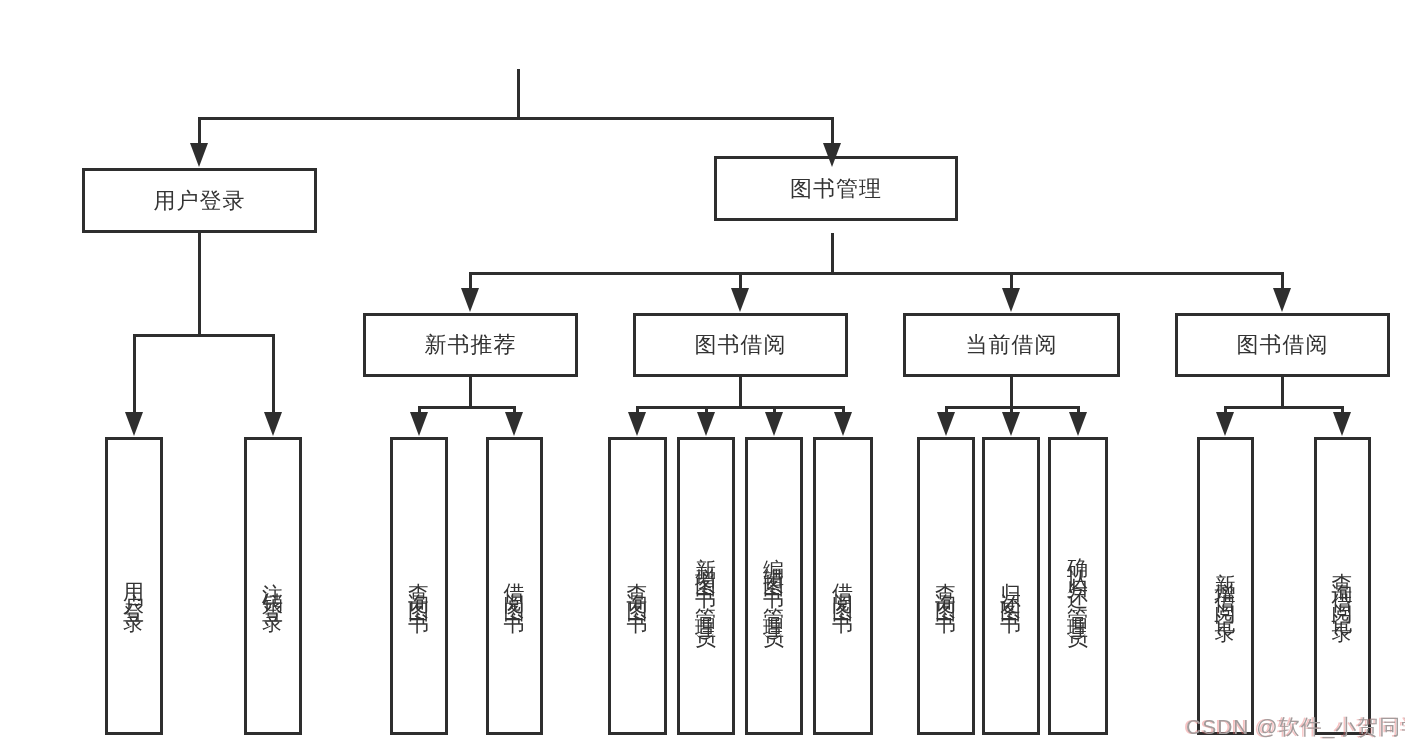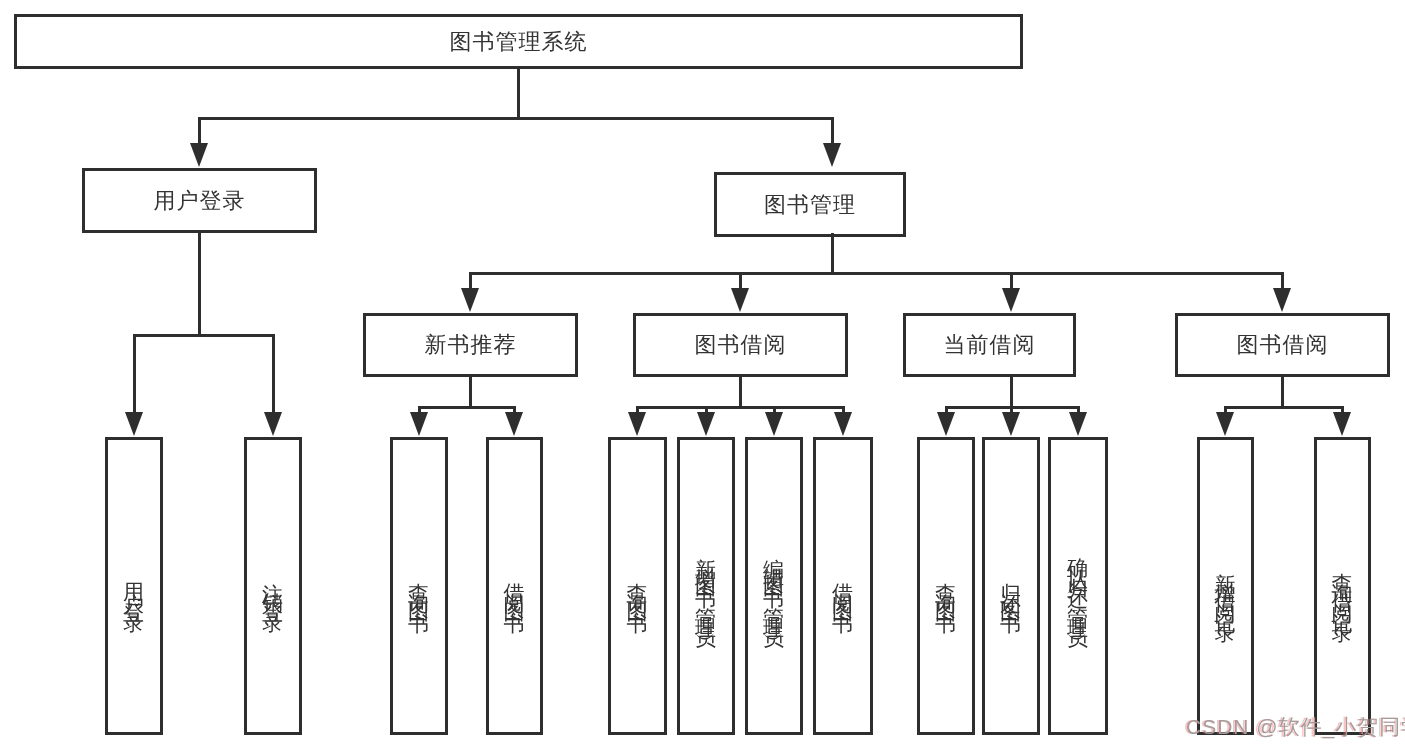--- a/index.html
+++ b/index.html
@@ -25,38 +25,35 @@
     position:absolute;left:1186px;top:713px;
     font-size:21px;color:#a39c9c;letter-spacing:1px;white-space:nowrap;
     text-shadow:-2px 0 0 rgba(236,106,106,0.40);
   }
 </style>
 </head>
 <body>
 
 <div class="stage">
 
-  <div class="box h" style="left:14px;top:14px;width:1009px;height:55px">
-    <span>图书管理系统</span>
-  </div>
 
   <div class="box h" style="left:82px;top:168px;width:235px;height:65px">
     <span>用户登录</span>
   </div>
-  <div class="box h" style="left:714px;top:172px;width:192px;height:65px">
+  <div class="box h" style="left:714px;top:156px;width:244px;height:65px">
     <span>图书管理</span>
   </div>
 
   <div class="box h" style="left:363px;top:313px;width:215px;height:64px">
     <span>新书推荐</span>
   </div>
   <div class="box h" style="left:633px;top:313px;width:215px;height:64px">
     <span>图书借阅</span>
   </div>
-  <div class="box h" style="left:903px;top:313px;width:173px;height:64px">
+  <div class="box h" style="left:903px;top:313px;width:217px;height:64px">
     <span>当前借阅</span>
   </div>
   <div class="box h" style="left:1175px;top:313px;width:215px;height:64px">
     <span>图书借阅</span>
   </div>
 
   <div class="box v" style="left:105px;top:437px;width:58px;height:298px">
     <span>用户登录</span>
   </div>
   <div class="box v" style="left:244px;top:437px;width:58px;height:298px">

